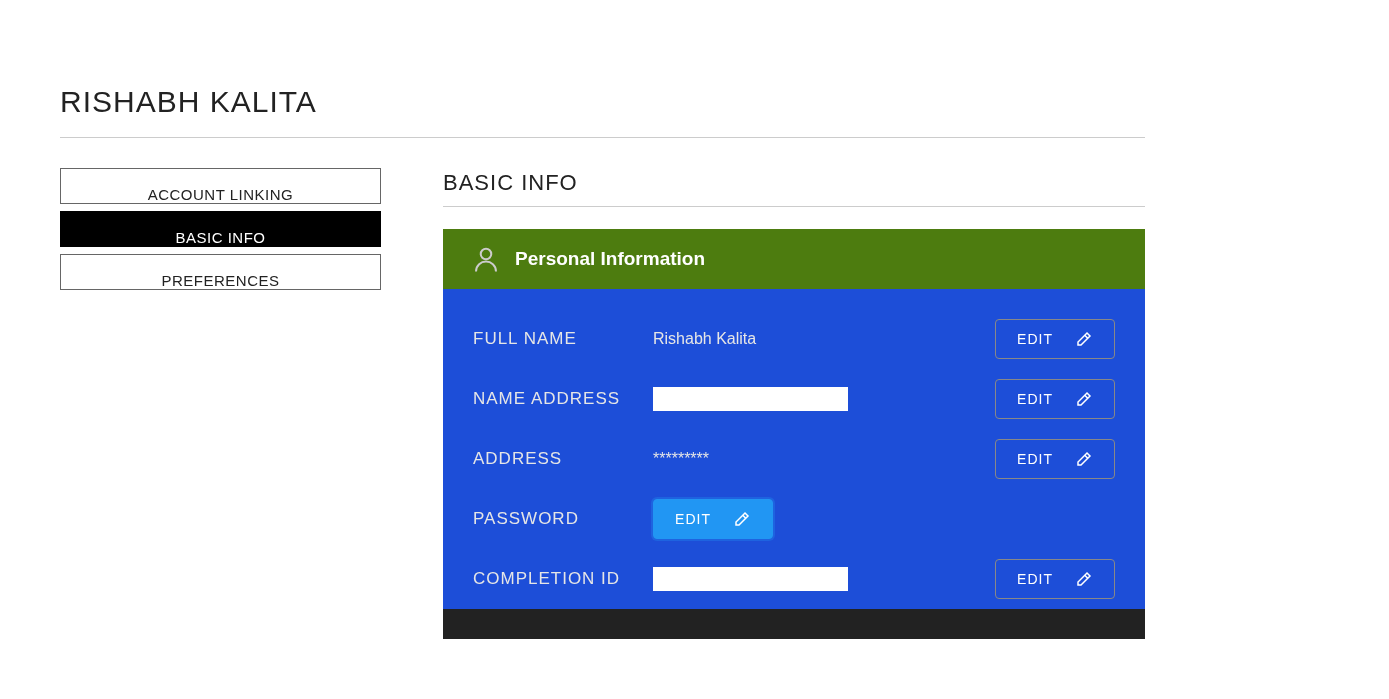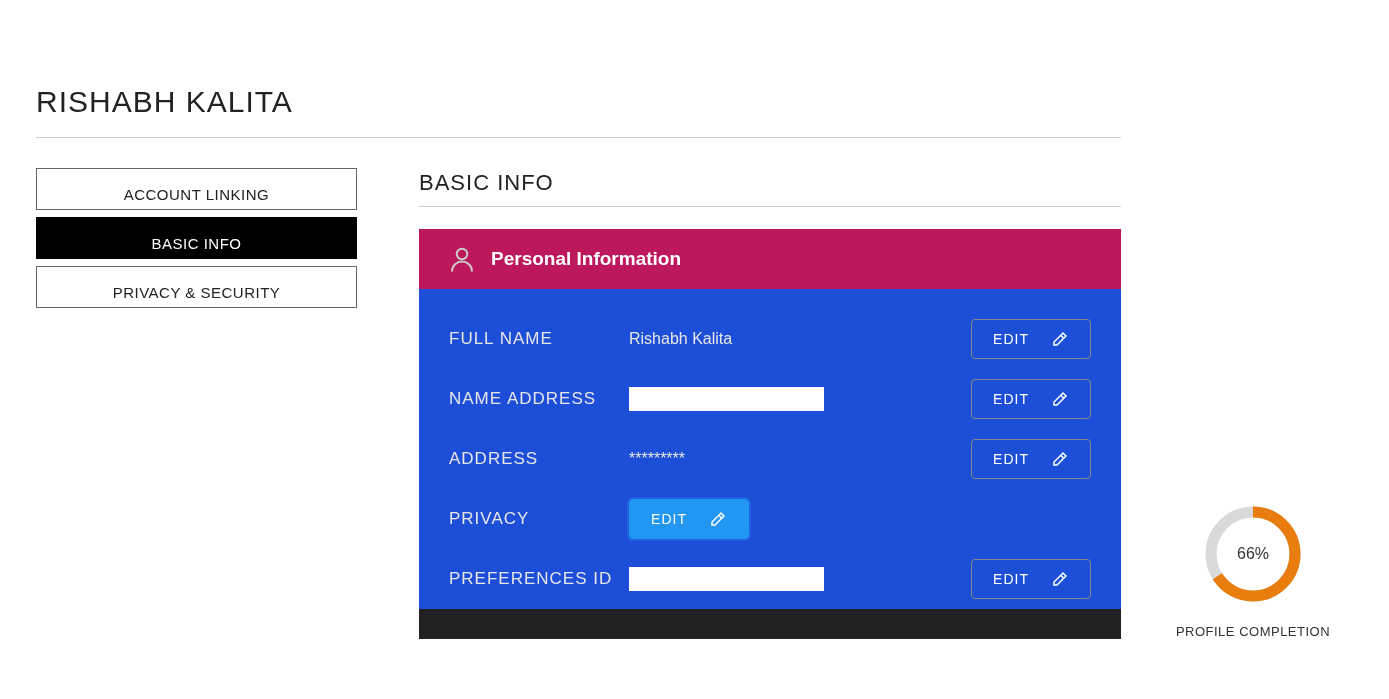--- a/index.html
+++ b/index.html
@@ -7,21 +7,22 @@
     font-family: -apple-system, BlinkMacSystemFont, "Segoe UI", Arial, sans-serif;
     background: #fff;
     color: #222;
     width: 1389px;
     height: 699px;
     position: relative;
   }
   .container {
     padding: 30px 36px 0 36px;
     display: flex;
-    align-items: flex-end;
+    align-items: center;
+    margin-left: 24px;
   }
   .left-col {
     width: 1085px;
   }
   .page-title {
     font-size: 30px;
     font-weight: 400;
     letter-spacing: 1px;
     color: #222;
     padding-bottom: 18px;
@@ -35,21 +36,21 @@
   }
   .sidebar {
     width: 321px;
     margin-right: 62px;
   }
   .sidebar-item {
     border: 1px solid #666;
     color: #222;
     background: #fff;
     text-align: center;
-    height: 42px;
+    height: 36px;
     line-height: 52px;
     font-size: 15px;
     letter-spacing: 0.5px;
     margin-bottom: 7px;
     cursor: pointer;
   }
   .sidebar-item.active {
     background: #000;
     color: #fff;
     border-color: #000;
@@ -65,21 +66,21 @@
     border-bottom: 1px solid #ccc;
     padding-bottom: 10px;
     margin-top: 2px;
   }
   .panel {
     background: #222;
     margin-top: 22px;
     padding: 0 0 30px 0;
   }
   .panel-header {
-    background: #be185d;
+    background: #4d7c0f;
     color: #fff;
     height: 60px;
     display: flex;
     align-items: center;
     padding: 0 28px;
     font-size: 19px;
     font-weight: 600;
   }
   .panel-header svg {
     margin-right: 14px;
@@ -170,21 +171,21 @@
 <body>
 
 <div class="container">
   <div class="left-col">
     <h1 class="page-title">RISHABH KALITA</h1>
 
     <div class="main-row">
       <div class="sidebar">
         <div class="sidebar-item">ACCOUNT LINKING</div>
         <div class="sidebar-item active">BASIC INFO</div>
-        <div class="sidebar-item">PRIVACY &amp; SECURITY</div>
+        <div class="sidebar-item">PREFERENCES</div>
       </div>
 
       <div class="content">
         <h2 class="section-heading">BASIC INFO</h2>
 
         <div class="panel">
           <div class="panel-header">
             <svg width="30" height="30" viewBox="0 0 24 24" fill="none" stroke="#ccc" stroke-width="1.6">
               <circle cx="12" cy="8" r="4.2"></circle>
               <path d="M4 22c0-5 4-8 8-8s8 3 8 8"></path>
@@ -230,52 +231,42 @@
               <button class="edit-btn">
                 <span>EDIT</span>
                 <svg width="18" height="18" viewBox="0 0 24 24" fill="none" stroke="#fff" stroke-width="2">
                     <path d="M4 20h4L20 8l-4-4L4 16v4z"></path>
                     <path d="M13 7l4 4"></path>
                   </svg>
               </button>
             </div>
 
             <div class="row">
-              <div class="row-label">PRIVACY</div>
+              <div class="row-label">PASSWORD</div>
               <button class="edit-btn highlight">
                 <span>EDIT</span>
                 <svg width="18" height="18" viewBox="0 0 24 24" fill="none" stroke="#fff" stroke-width="2">
                     <path d="M4 20h4L20 8l-4-4L4 16v4z"></path>
                     <path d="M13 7l4 4"></path>
                   </svg>
               </button>
             </div>
 
             <div class="row">
-              <div class="row-label">PREFERENCES ID</div>
+              <div class="row-label">COMPLETION ID</div>
               <div class="row-value-wrap">
                 <div class="masked-box"></div>
               </div>
               <button class="edit-btn">
                 <span>EDIT</span>
                 <svg width="18" height="18" viewBox="0 0 24 24" fill="none" stroke="#fff" stroke-width="2">
                     <path d="M4 20h4L20 8l-4-4L4 16v4z"></path>
                     <path d="M13 7l4 4"></path>
                   </svg>
               </button>
             </div>
           </div>
         </div>
       </div>
     </div>
   </div>
 
-  <div class="right-col">
-    <div class="donut-wrap">
-      <svg id="donut" width="100" height="100" viewBox="0 0 100 100">
-        <circle cx="50" cy="50" r="42" fill="none" stroke="#d9d9d9" stroke-width="11"></circle>
-        <circle id="donut-arc" cx="50" cy="50" r="42" fill="none" stroke="#e87c0c" stroke-width="11" stroke-dasharray="174.16989671501815 263.89378290154264" transform="rotate(-90 50 50)"></circle>
-      </svg>
-      <div class="donut-label">66%</div>
-    </div>
-    <div class="completion-text">PROFILE COMPLETION</div>
-  </div>
 </div>
 
 </body></html>

